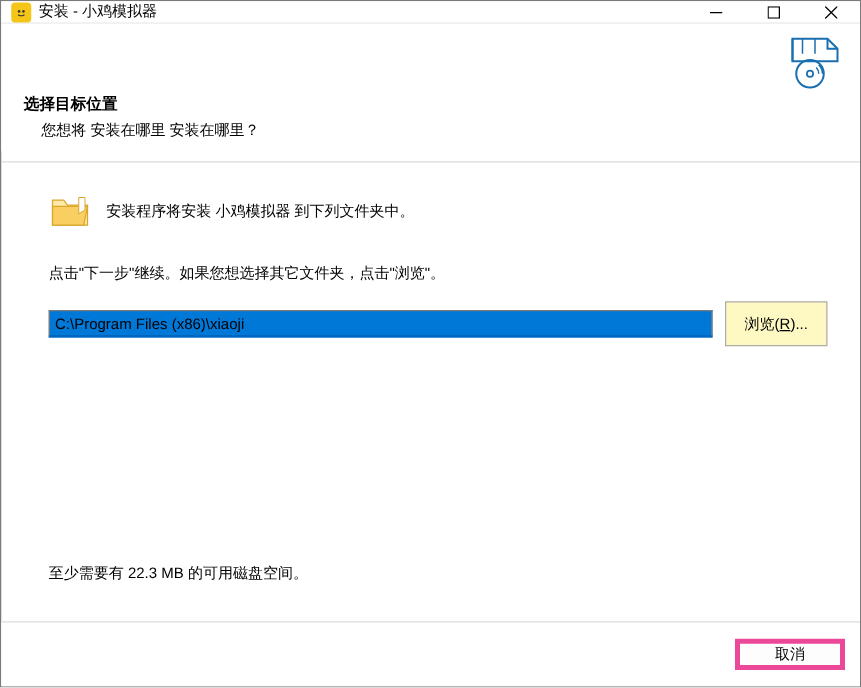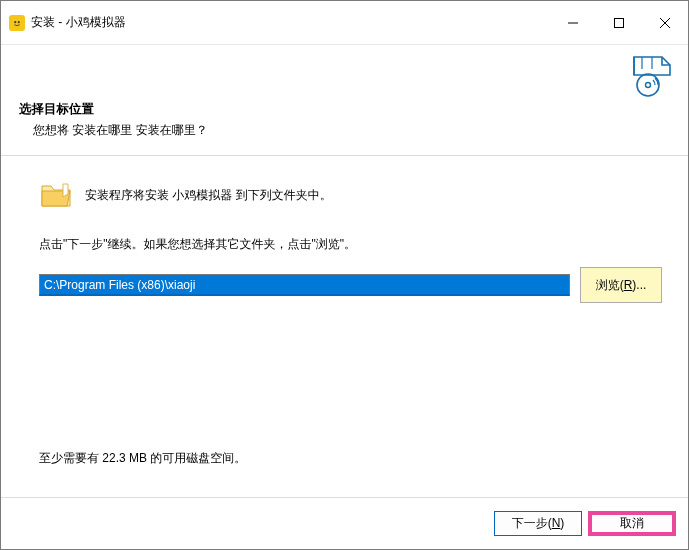--- a/index.html
+++ b/index.html
@@ -1,37 +1,37 @@
 <!DOCTYPE html>
 <html><head>
 <meta charset="utf-8">
 <style>
   * { box-sizing: border-box; margin: 0; padding: 0; }
   html, body { width: 689px; height: 550px; font-family: "Microsoft YaHei", "Segoe UI", Tahoma, sans-serif; font-size: 12px; color: #000; background: #fff; }
   
   .window { width: 689px; height: 550px; border: 1px solid #7a7a7a; display: flex; flex-direction: column; background: #fff; }
   
-  .titlebar { height: 44px; display: flex; align-items: center; background: #fff; border-bottom: 1px solid #e8e8e8; }
+  .titlebar { height: 18px; display: flex; align-items: center; background: #fff; border-bottom: 1px solid #e8e8e8; }
   .titlebar .app-icon { width: 16px; height: 16px; margin-left: 8px; margin-right: 6px; display: flex; align-items: center; justify-content: center; background: #f5c518; border-radius: 3px; font-size: 10px; }
   .titlebar .title { flex: 1; font-size: 12px; color: #000; }
   .titlebar .winbtn { width: 46px; height: 30px; display: flex; align-items: center; justify-content: center; color: #000; }
   
   .header-area { position: relative; padding: 10px 18px 8px 18px; background: #fff; }
   .header-title { font-size: 12.5px; font-weight: bold; color: #000; margin-top: 46px; }
   .header-sub { font-size: 12px; color: #000; margin-top: 4px; margin-left: 14px; }
   .header-icon { position: absolute; right: 16px; top: 6px; width: 48px; height: 48px; }
   .header-divider { height: 1px; background: #dcdcdc; margin-top: 8px; }
 
   .body-area { flex: 1; padding: 22px 26px 10px 38px; display: flex; flex-direction: column; font-size: 12px; color: #000; }
   .folder-row { display: flex; align-items: center; margin-bottom: 24px; }
   .folder-icon { width: 34px; height: 34px; margin-right: 12px; flex-shrink: 0; }
   .folder-text { font-size: 12px; text-align: center; }
   .instruction { margin-bottom: 14px; font-size: 12px; }
   .path-row { display: flex; align-items: center; gap: 10px; }
-  .path-input { flex: 1; height: 22px; border: 1px solid #7a7a7a; border-bottom: 2px solid #0067c0; padding: 0 4px; font-size: 12px; background: #0078d7; color: #ffffff; outline: none; }
+  .path-input { flex: 1; height: 22px; border: 1px solid #7a7a7a; border-bottom: 2px solid #0067c0; padding: 0 4px; font-size: 12px; background: #0078d7; color: #000000; outline: none; }
   .browse-btn { width: 82px; height: 36px; border: 1px solid #adadad; background: #fef9c3; font-size: 12px; cursor: pointer; }
   .spacer { flex: 1; }
   .diskspace { font-size: 12px; margin-bottom: 20px; }
 
   .footer { height: 52px; border-top: 1px solid #dcdcdc; display: flex; align-items: center; justify-content: flex-end; padding: 0 12px; gap: 6px; background: #fff; }
   .footer-btn { width: 88px; height: 25px; border: 4px solid #ec4899; background: #fdfdfd; font-size: 12px; cursor: pointer; }
   .footer-btn.primary { border: 1px solid #0067c0; }
   .mnemonic { text-decoration: underline; }
 </style>
 </head>
@@ -104,17 +104,16 @@
       <input class="path-input" type="text" value="C:\Program Files (x86)\xiaoji" style="">
       <button class="browse-btn"><span>浏览(</span><span class="mnemonic">R</span><span>)...</span></button>
     </div>
 
     <div class="spacer"></div>
 
     <div class="diskspace">至少需要有 22.3 MB 的可用磁盘空间。</div>
   </div>
 
   <div class="footer">
-    <button class="footer-btn primary"><span>下一步(</span><span class="mnemonic">N</span><span>)</span></button>
     <button class="footer-btn">取消</button>
   </div>
 
 </div>
 
 </body></html>

